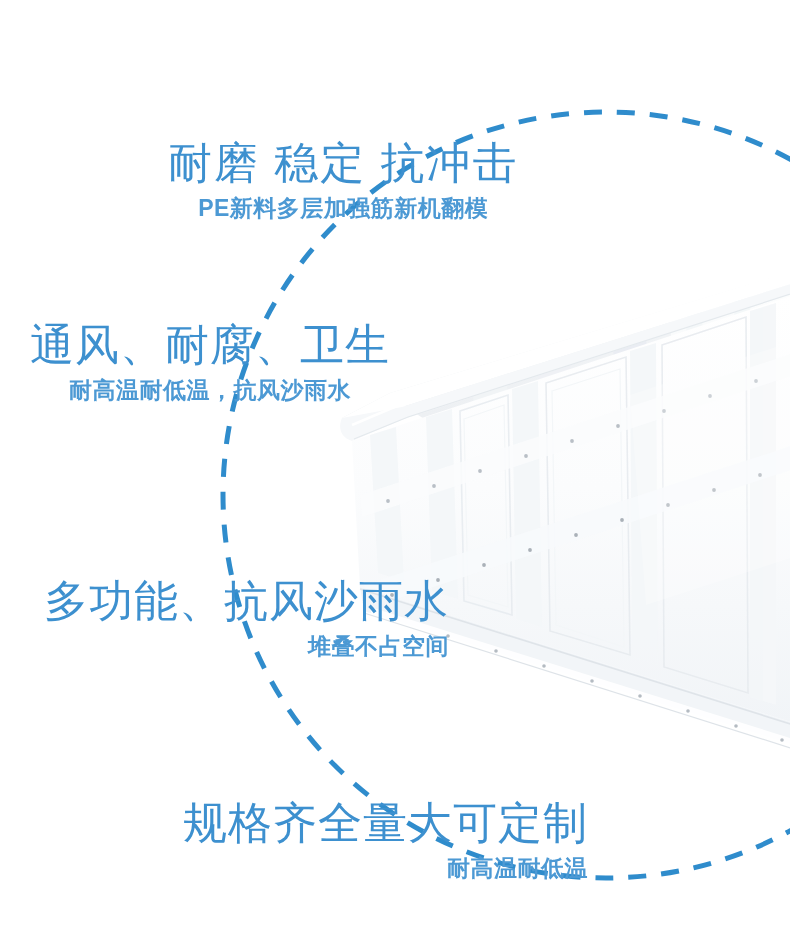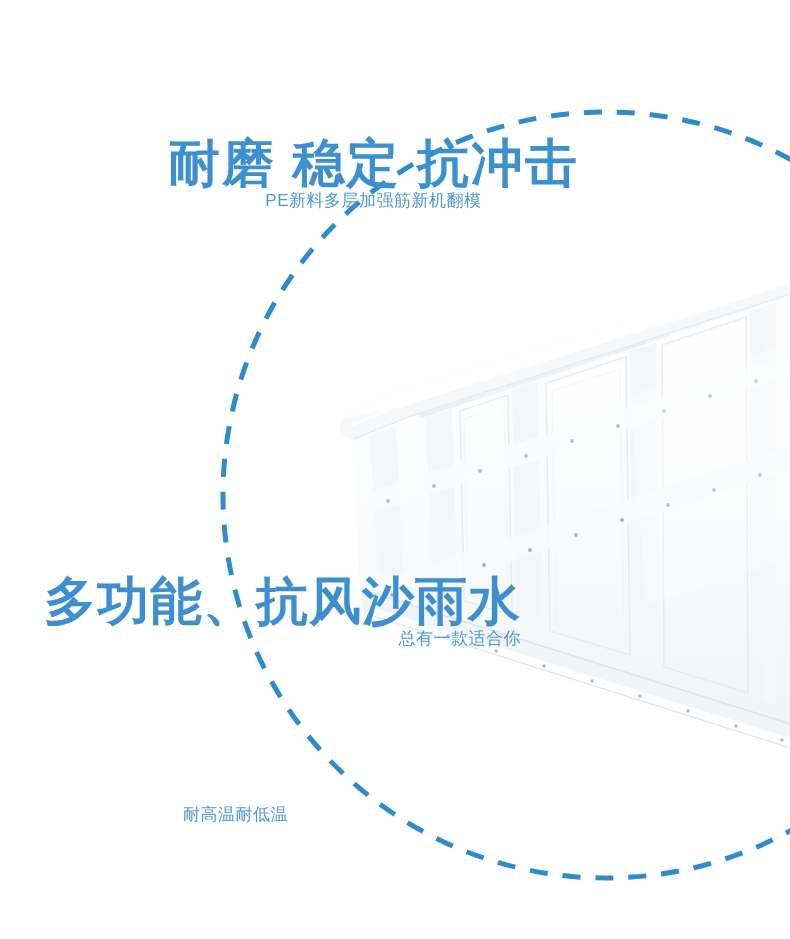--- a/index.html
+++ b/index.html
@@ -18,35 +18,35 @@
   
   #product{
     position:absolute;
     left:330px;top:255px;
     width:470px;height:630px;
   }
 
   
   .feature{position:absolute;}
   .f-head{
-    font-size:52px;
+    font-size:44px;
     line-height:46px;
-    font-weight:700;
+    font-weight:400;
     color:#3d90cf;
     white-space:nowrap;
     letter-spacing:1px;
   }
   .f-sub{
-    font-size:17px;
+    font-size:23px;
     line-height:24px;
-    font-weight:400;
+    font-weight:700;
     color:#4c99d4;
     white-space:nowrap;
     letter-spacing:0.5px;
-    margin-top:3px;
+    margin-top:10px;
   }
   .align-right .f-sub{text-align:right;}
   .align-center .f-sub{text-align:center;}
 
   #feature-0{left:168px;top:140px;}
   #feature-0 .f-head{letter-spacing:2px;}
   #feature-1{left:30px;top:322px;}
   #feature-2{left:44px;top:578px;}
   #feature-3{left:183px;top:800px;}
 </style>
@@ -226,23 +226,28 @@
       <path d="M300,140 L470,84 L470,300 L316,350 Z" fill="#ffffff" opacity="0.28"></path>
 
     </g>
   </svg>
 
   <div class="feature align-center" id="feature-0">
     <div class="f-head">耐磨 稳定 抗冲击</div>
     <div class="f-sub">PE新料多层加强筋新机翻模</div>
   </div>
 
+  <div class="feature align-center" id="feature-1">
+    <div class="f-head">通风、耐腐、卫生</div>
+    <div class="f-sub">耐高温耐低温，抗风沙雨水</div>
+  </div>
 
   <div class="feature align-right" id="feature-2">
     <div class="f-head">多功能、抗风沙雨水</div>
-    <div class="f-sub">总有一款适合你</div>
+    <div class="f-sub">堆叠不占空间</div>
   </div>
 
   <div class="feature align-right" id="feature-3">
+    <div class="f-head">规格齐全量大可定制</div>
     <div class="f-sub">耐高温耐低温</div>
   </div>
 
 </div>
 
 </body></html>

